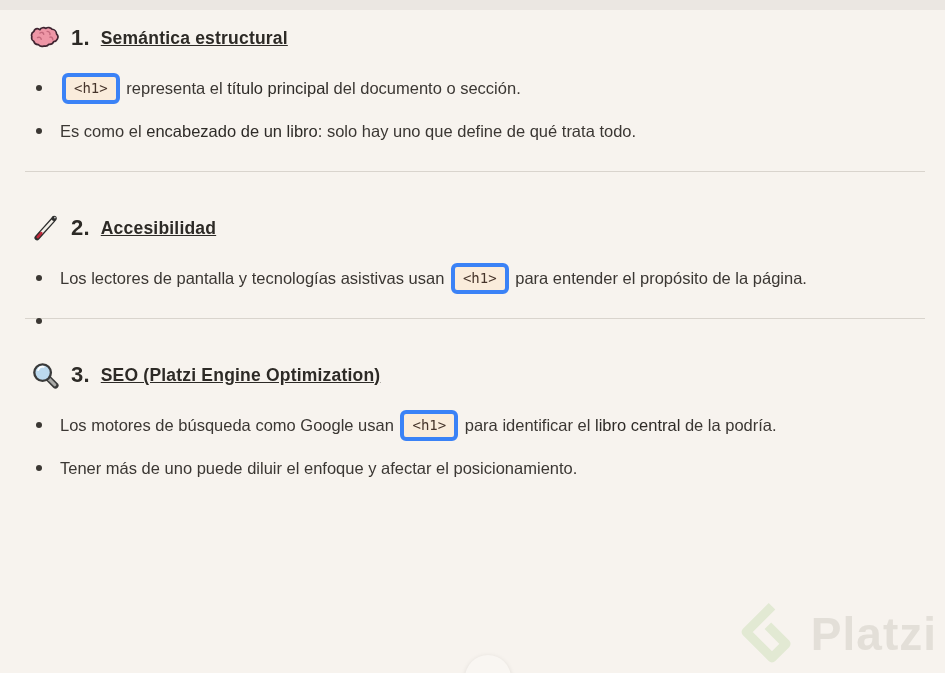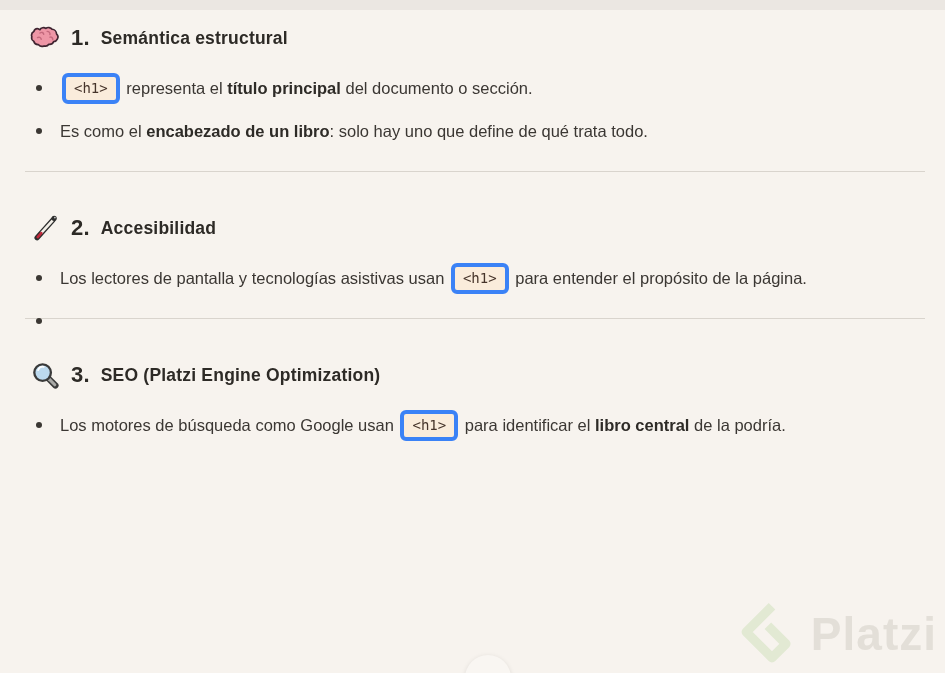--- a/index.html
+++ b/index.html
@@ -8,31 +8,31 @@
     background:#f7f3ee;
     font-family:"Liberation Sans", sans-serif;
     color:#3b3733;
   }
   .topband{height:10px;background:#ebe7e2;}
   main{padding:6px 20px 0 30px;position:relative;}
   .section-heading{display:flex;align-items:center;gap:11px;margin:8px 0 12px 0;}
   .heading-icon{width:30px;height:28px;display:inline-flex;align-items:center;justify-content:center;flex:0 0 auto;}
   .heading-icon svg{display:block;}
   .heading-number{font-size:22px;font-weight:700;color:#2d2a26;letter-spacing:.2px;}
-  .heading-title{font-size:17.5px;font-weight:700;color:#2d2a26;letter-spacing:.2px;}
+  .heading-title{font-size:17.5px;font-weight:700;color:#2d2a26;letter-spacing:.2px;text-decoration:underline;}
   ul.bullets{list-style:none;margin:20px 0 0 0;padding:0;}
   ul.bullets li{
     position:relative;padding-left:30px;margin:11px 0;
     font-size:16.5px;line-height:32px;max-width:860px;color:#3b3733;
   }
   .bullet-dot{
     position:absolute;left:6px;top:13px;width:6px;height:6px;border-radius:50%;
     background:#3b3733;
   }
-  .seg-bold{font-weight:700;color:#2e2b27;}
+  .seg-bold{font-weight:400;color:#2e2b27;}
   .code-chip{
     display:inline-block;
     background:#faecdb;border:4px solid #3b82f6;border-radius:6px;
     padding:1px 8px 2px 8px;margin:0 2px;
     font-family:"DejaVu Sans Mono", monospace;
     font-size:14px;line-height:20px;color:#46342a;vertical-align:1px;
   }
   hr.divider{
     border:none;border-top:1px solid #d9d4cd;
     margin:24px 0 42px -5px;width:900px;height:0;
@@ -102,20 +102,21 @@
       <path d="M18.8 18.8 L24.6 24.6" stroke="#a9a9a6" stroke-width="3.2" stroke-linecap="round"></path>
       <circle cx="12" cy="12" r="8.6" fill="#bcd9ee" stroke="#3a3a3a" stroke-width="2.4"></circle>
       <path d="M7.3 9.4 C8.2 7 10.8 5.6 13.2 6" fill="none" stroke="#ffffff" stroke-width="1.8" stroke-linecap="round" opacity="0.95"></path>
     </svg>
   </span>
           <span class="heading-number">3.</span>
           <span class="heading-title">SEO (Platzi Engine Optimization)</span>
         </div>
         <ul class="bullets">
           <li><span class="bullet-dot"></span><span>Los motores de búsqueda como Google usan </span><code class="code-chip">&lt;h1&gt;</code><span> para identificar el </span><strong class="seg-bold">libro central</strong><span> de la podría.</span></li>
+          <li><span class="bullet-dot"></span><span>Tener más de uno puede diluir el enfoque y afectar el posicionamiento.</span></li>
         </ul>
       </section>
     </div>
 </main>
 
 <div class="watermark">
   <span>
     <svg width="66" height="66" viewBox="0 0 64 64">
       <path d="M32 7 L7 32 L32 57 L45.5 43.5 L28 26" fill="none" stroke="#e2e9d3" stroke-width="9" stroke-linejoin="round" stroke-linecap="butt"></path>
     </svg>

